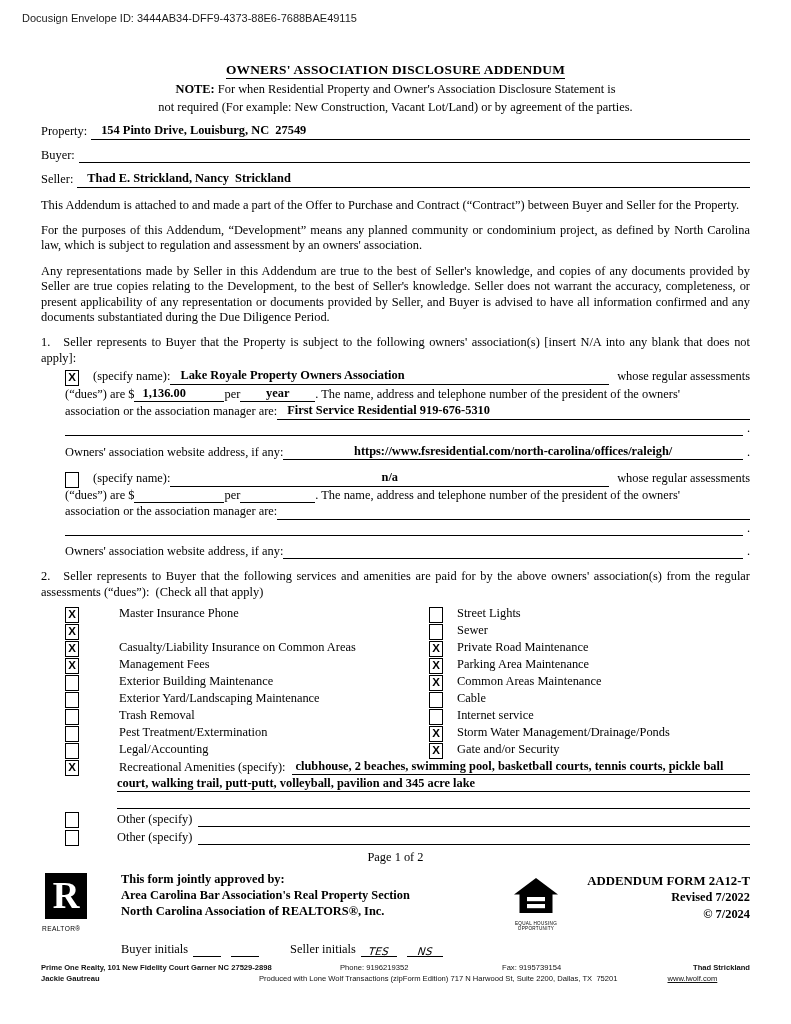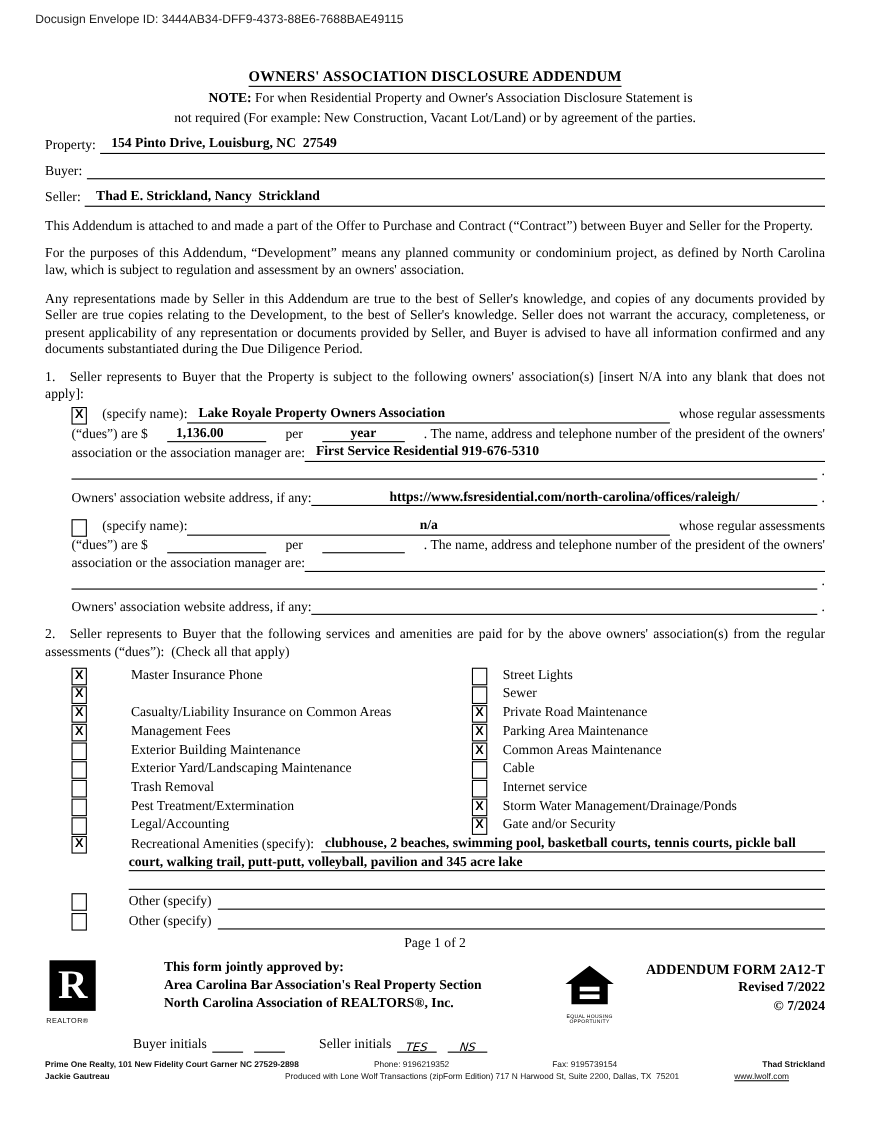--- a/index.html
+++ b/index.html
@@ -2,53 +2,53 @@
 <html><head>
 <meta charset="utf-8">
 <style>
   html,body{margin:0;padding:0;}
   body{
     width:791px;height:1024px;background:#fff;color:#000;
     font-family:"Liberation Serif",serif;font-size:12.4px;line-height:15.4px;
     overflow:hidden;position:relative;
   }
   .envelope{
-    position:absolute;top:11px;left:32px;
+    position:absolute;top:11px;left:22px;
     font-family:"Liberation Sans",sans-serif;font-size:11px;color:#1c1c1c;
   }
   .page{padding:8px 41px 0 41px;}
   .doc{margin-top:54px;}
   .title-wrap{text-align:center;}
   .title{
     display:inline-block;font-weight:bold;font-size:13.4px;
     border-bottom:1.2px solid #000;padding-bottom:1px;letter-spacing:.2px;
   }
   .note{text-align:center;margin-top:3px;line-height:15px;}
-  .b{font-weight:bold;margin-left:28px;}
+  .b{font-weight:bold;}
   .prow{display:flex;align-items:flex-end;margin-top:8px;}
   .prow .lbl{flex:none;margin-right:4px;}
   .fill{border-bottom:1.4px solid #000;min-height:14px;}
   .fx1{flex:1;}
   .fill .v{font-weight:bold;}
   .padl{padding-left:10px;}
   .para{margin-top:10px;text-align:justify;}
   .numsp{display:inline-block;width:13px;}
   .assoc{margin-left:24px;margin-top:2px;}
   .frow{display:flex;align-items:flex-end;}
   .cb{
     flex:none;width:12px;height:14px;border:1.6px solid #000;
     display:inline-flex;align-items:center;justify-content:center;
     font-family:"Liberation Sans",sans-serif;font-weight:bold;font-size:11.5px;line-height:1;
     box-sizing:content-box;position:relative;top:1px;
   }
   .cb-sp1{margin-right:14px;}
   .cb-sp2{margin-right:40px;}
   .nowrap{white-space:nowrap;}
   .tail{margin-left:8px;}
-  .duesrow{display:flex;align-items:flex-end;justify-content:space-between;margin-top:1px;}
+  .duesrow{display:flex;align-items:flex-end;margin-top:1px;}
   .ib90{width:90px;text-align:left;padding-left:8px;box-sizing:border-box;}
   .ib75{width:75px;text-align:center;box-sizing:border-box;}
   .mt1{margin-top:1px;}
   .mt8{margin-top:8px;}
   .mt10{margin-top:10px;}
   .period{flex:none;margin-left:4px;}
   .center{text-align:center;}
   .web-val{text-align:center;font-weight:bold;}
   .cols{display:flex;margin-top:5px;}
   .colL{width:388px;box-sizing:border-box;padding-left:24px;}

